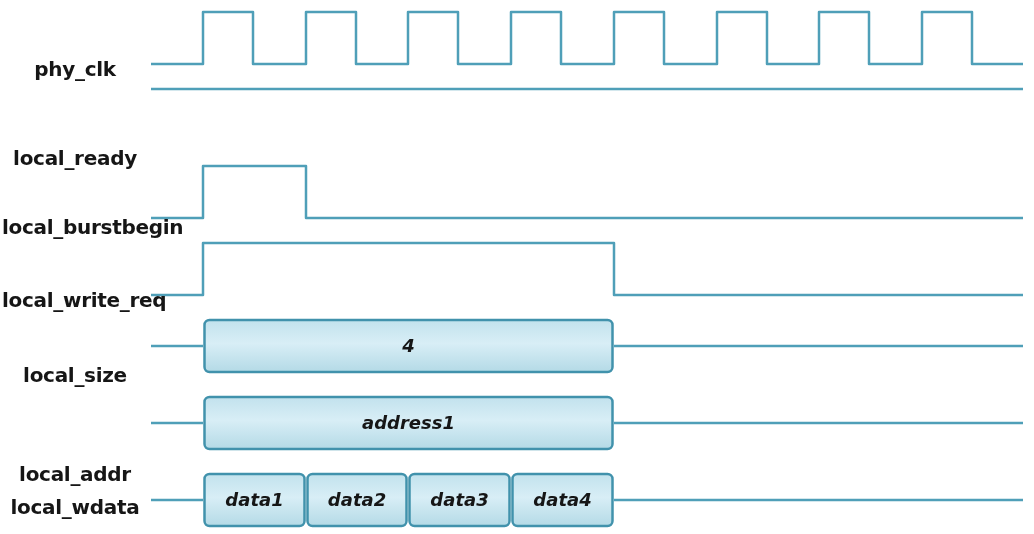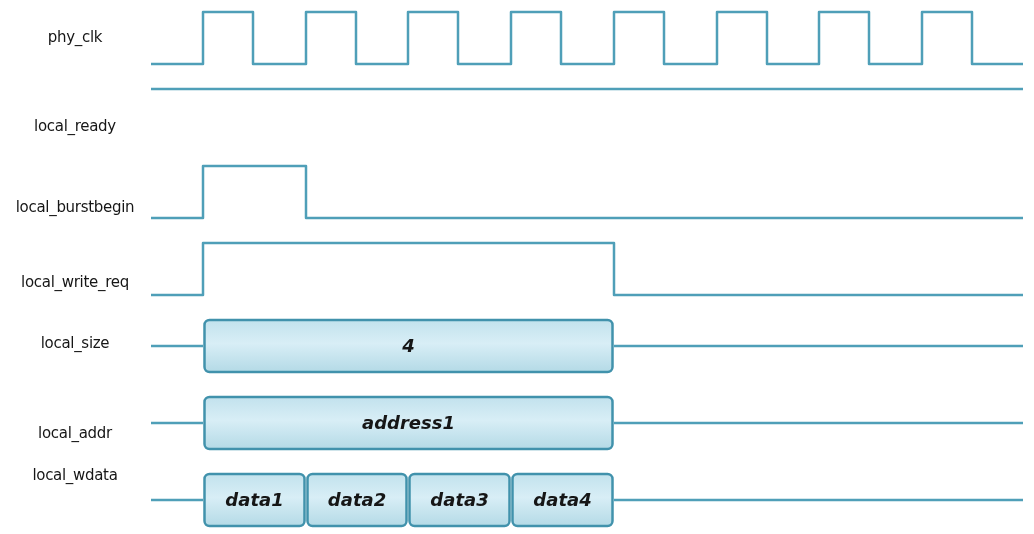--- a/index.html
+++ b/index.html
@@ -11,25 +11,26 @@
     overflow: hidden;
     font-family: "DejaVu Sans", "Liberation Sans", sans-serif;
   }
   #wave-svg { position: absolute; left: 0; top: 0; }
   .sig-label {
     position: absolute;
     left: 2px;
     width: 146px;
     text-align: center;
     transform: translateY(-54%);
-    font-weight: normal;
-    font-size: 15px;
+    font-weight: bold;
+    font-size: 20px;
     letter-spacing: -0.3px;
     color: #161616;
     white-space: nowrap;
+    margin-top: 32px;
   }
   .busval {
     font-family: "DejaVu Sans", "Liberation Sans", sans-serif;
     font-style: italic;
     font-weight: bold;
     font-size: 18px;
     fill: #161616;
     text-anchor: middle;
   }
 </style>
@@ -64,19 +65,19 @@
       <rect x="307.5" y="474" width="99" height="52" rx="5" ry="5" fill="url(#boxGrad)" stroke="#4192ac" stroke-width="2.5"></rect>
       <text x="357" y="506" class="busval">data2</text>
       <rect x="409.5" y="474" width="100" height="52" rx="5" ry="5" fill="url(#boxGrad)" stroke="#4192ac" stroke-width="2.5"></rect>
       <text x="459.5" y="506" class="busval">data3</text>
       <rect x="512.5" y="474" width="100" height="52" rx="5" ry="5" fill="url(#boxGrad)" stroke="#4192ac" stroke-width="2.5"></rect>
       <text x="562.5" y="506" class="busval">data4</text>
     </svg>
   <div id="labels">
       <div class="sig-label" style="top: 38px;">phy_clk</div>
       <div class="sig-label" style="top: 127px;">local_ready</div>
-      <div class="sig-label" style="top: 208px;">local_burstbegin</div>
-      <div class="sig-label" style="top: 283px;">local_write_req</div>
+      <div class="sig-label" style="top: 196px;">local_burstbegin</div>
+      <div class="sig-label" style="top: 269px;">local_write_req</div>
       <div class="sig-label" style="top: 344px;">local_size</div>
-      <div class="sig-label" style="top: 434px;">local_addr</div>
+      <div class="sig-label" style="top: 443px;">local_addr</div>
       <div class="sig-label" style="top: 476px;">local_wdata</div>
     </div>
 </div>
 
 </body></html>

